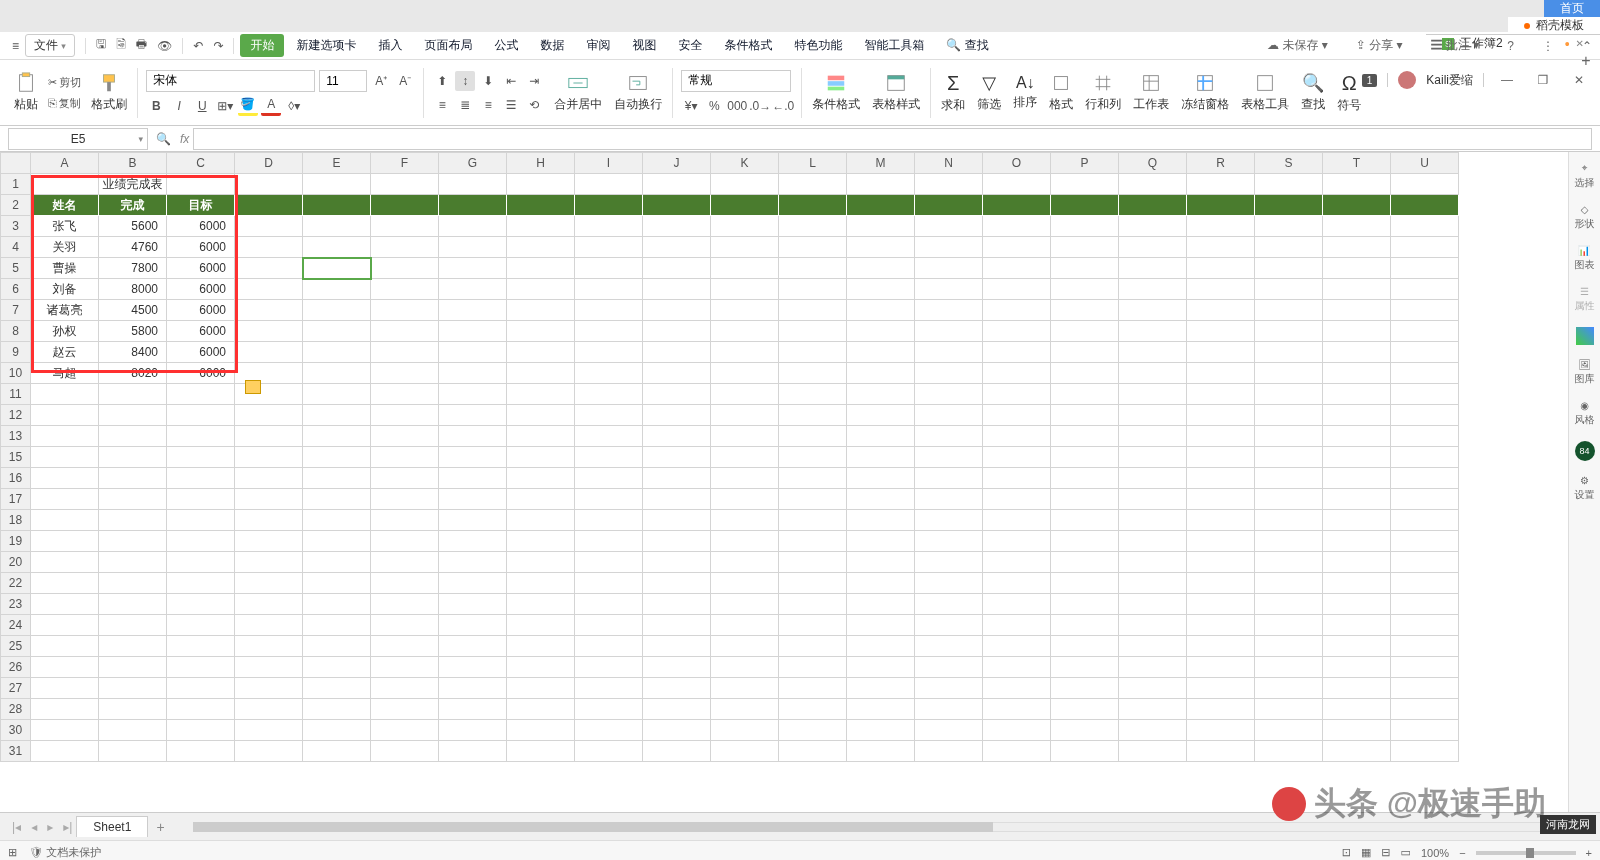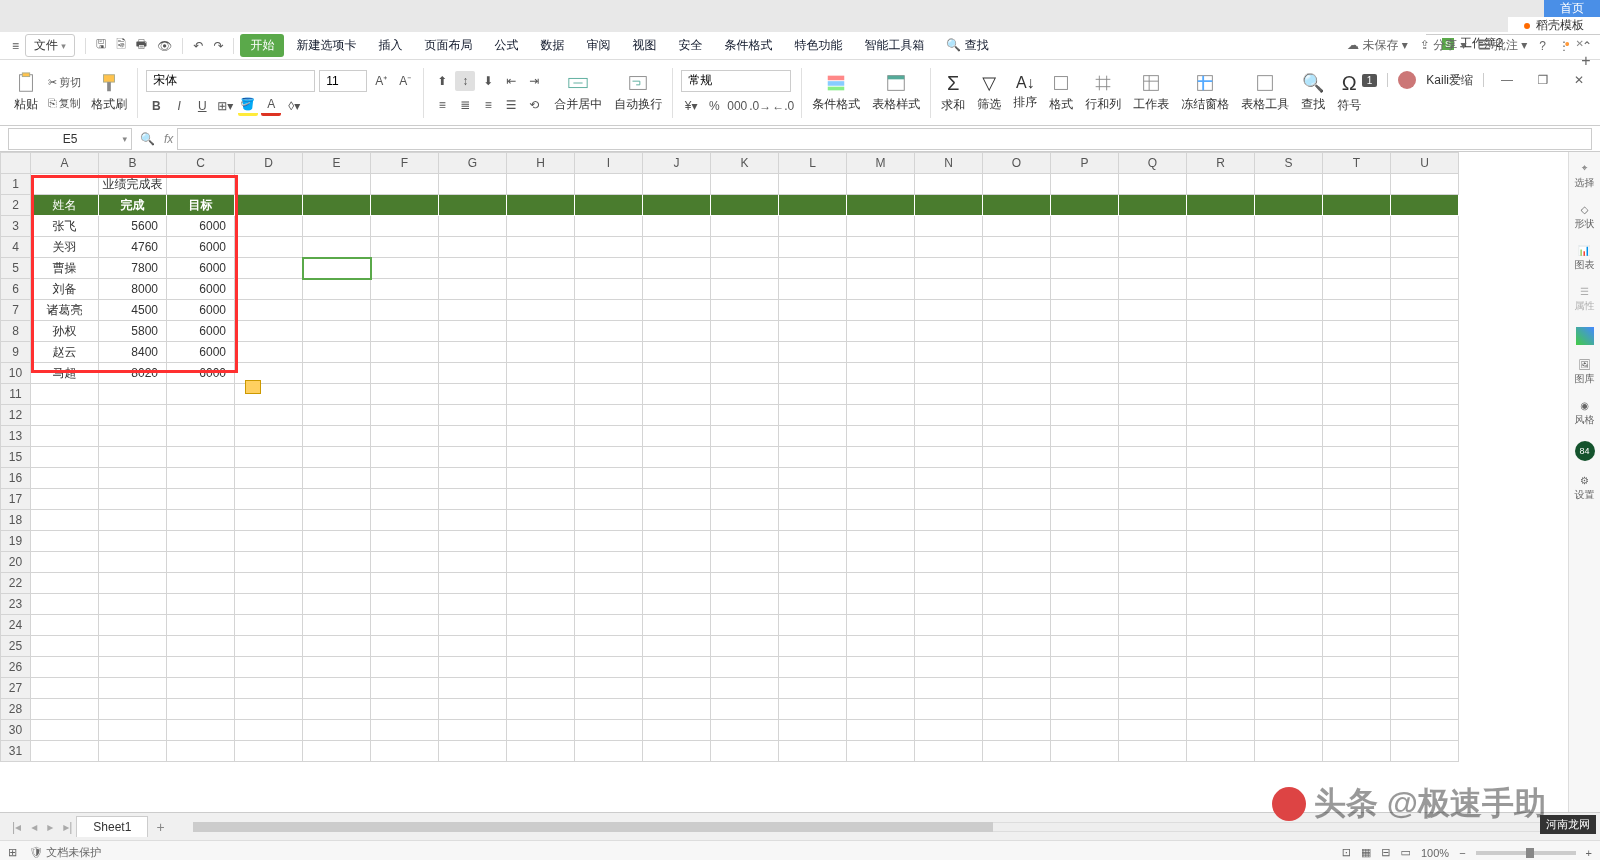--- a/index.html
+++ b/index.html
@@ -19,37 +19,37 @@
 .avatar { width: 18px; height: 18px; border-radius: 50%; background: #c77; }
 .win-btn { width: 26px; height: 20px; display: flex; align-items: center; justify-content: center; color: #666; }
 
 
 .menubar { height: 28px; background: #fff; border-bottom: 1px solid #ddd; display: flex; align-items: center; padding: 0 8px; gap: 2px; }
 .menu-btn { padding: 0 4px; color: #555; }
 .file-menu { padding: 2px 8px; border: 1px solid #ccc; border-radius: 3px; margin-right: 4px; }
 .menu-sep { width: 1px; height: 16px; background: #ddd; margin: 0 4px; }
 .menu-tab { padding: 0 10px; color: #0f172a; font-size: 12px; }
 .menu-tab.active { background: #5aa94a; color: #fff; border-radius: 3px; padding: 3px 10px; }
-.menubar-right { margin-left: auto; display: flex; align-items: center; gap: 12px; color: #666; }
+.menubar-right { margin-left: auto; display: flex; align-items: center; gap: 28px; color: #666; }
 
 
 .ribbon { height: 66px; background: #fff; border-bottom: 1px solid #ccc; display: flex; align-items: center; padding: 0 8px; }
 .rsep { width: 1px; height: 50px; background: #e0e0e0; margin: 0 4px; }
 .bigbtn { display: flex; flex-direction: column; align-items: center; gap: 2px; padding: 4px 6px; }
 .bigbtn .ico { width: 22px; height: 22px; }
 .smbtn { padding: 2px 4px; display: flex; align-items: center; gap: 2px; font-size: 11px; color: #555; }
 .font-select { height: 22px; border: 1px solid #ccc; padding: 0 6px; font-size: 12px; min-width: 100px; background: #fff; }
 .size-select { height: 22px; border: 1px solid #ccc; padding: 0 6px; font-size: 12px; width: 48px; background: #fff; }
 .btnrow { display: flex; gap: 3px; }
 .icobtn { width: 20px; height: 20px; display: flex; align-items: center; justify-content: center; color: #555; border-radius: 2px; }
 .format-select { height: 22px; border: 1px solid #ccc; padding: 0 6px; font-size: 12px; width: 110px; background: #fff; }
 
 
 .formula-bar { height: 26px; background: #fff; border-bottom: 1px solid #ccc; display: flex; align-items: center; }
-.namebox { width: 124px; height: 22px; border: 1px solid #ccc; margin: 0 4px 0 8px; text-align: center; line-height: 20px; background: #fff; position: relative; }
+.namebox { width: 140px; height: 22px; border: 1px solid #ccc; margin: 0 4px 0 8px; text-align: center; line-height: 20px; background: #fff; position: relative; }
 .namebox::after { content: "▾"; position: absolute; right: 4px; color: #888; font-size: 9px; }
 .fx-btn { width: 24px; color: #888; text-align: center; }
 .fx-label { font-style: italic; color: #888; padding: 0 4px; }
 .formula-input { flex: 1; height: 22px; border: 1px solid #ccc; margin-right: 8px; padding: 0 6px; background: #fff; }
 
 
 .sheet-wrap { display: flex; height: calc(860px - 28px - 28px - 66px - 26px - 28px - 24px); }
 .sheet { flex: 1; overflow: auto; background: #fff; position: relative; }
 .grid { border-collapse: collapse; table-layout: fixed; }
 .grid th, .grid td { border: 1px solid #d4d4d4; height: 21px; font-size: 12px; color: #333; background: #fff; }
@@ -368,21 +368,21 @@
             <td></td>
             <td></td>
             <td></td>
             <td></td>
             <td></td>
             <td></td>
             <td></td>
           </tr>
           <tr class="data-header">
             <th class="rowh">2</th>
-            <td class="data-header" style="background: rgb(74, 124, 46); color: rgb(255, 255, 255); font-weight: normal;">姓名</td>
+            <td class="data-header" style="background: rgb(74, 124, 46); color: rgb(255, 255, 255); font-weight: bold;">姓名</td>
             <td class="data-header" style="background: rgb(74, 124, 46); color: rgb(255, 255, 255); font-weight: bold;">完成</td>
             <td class="data-header" style="background: rgb(74, 124, 46); color: rgb(255, 255, 255); font-weight: bold;">目标</td>
             <td></td>
             <td></td>
             <td></td>
             <td></td>
             <td></td>
             <td></td>
             <td></td>
             <td></td>

